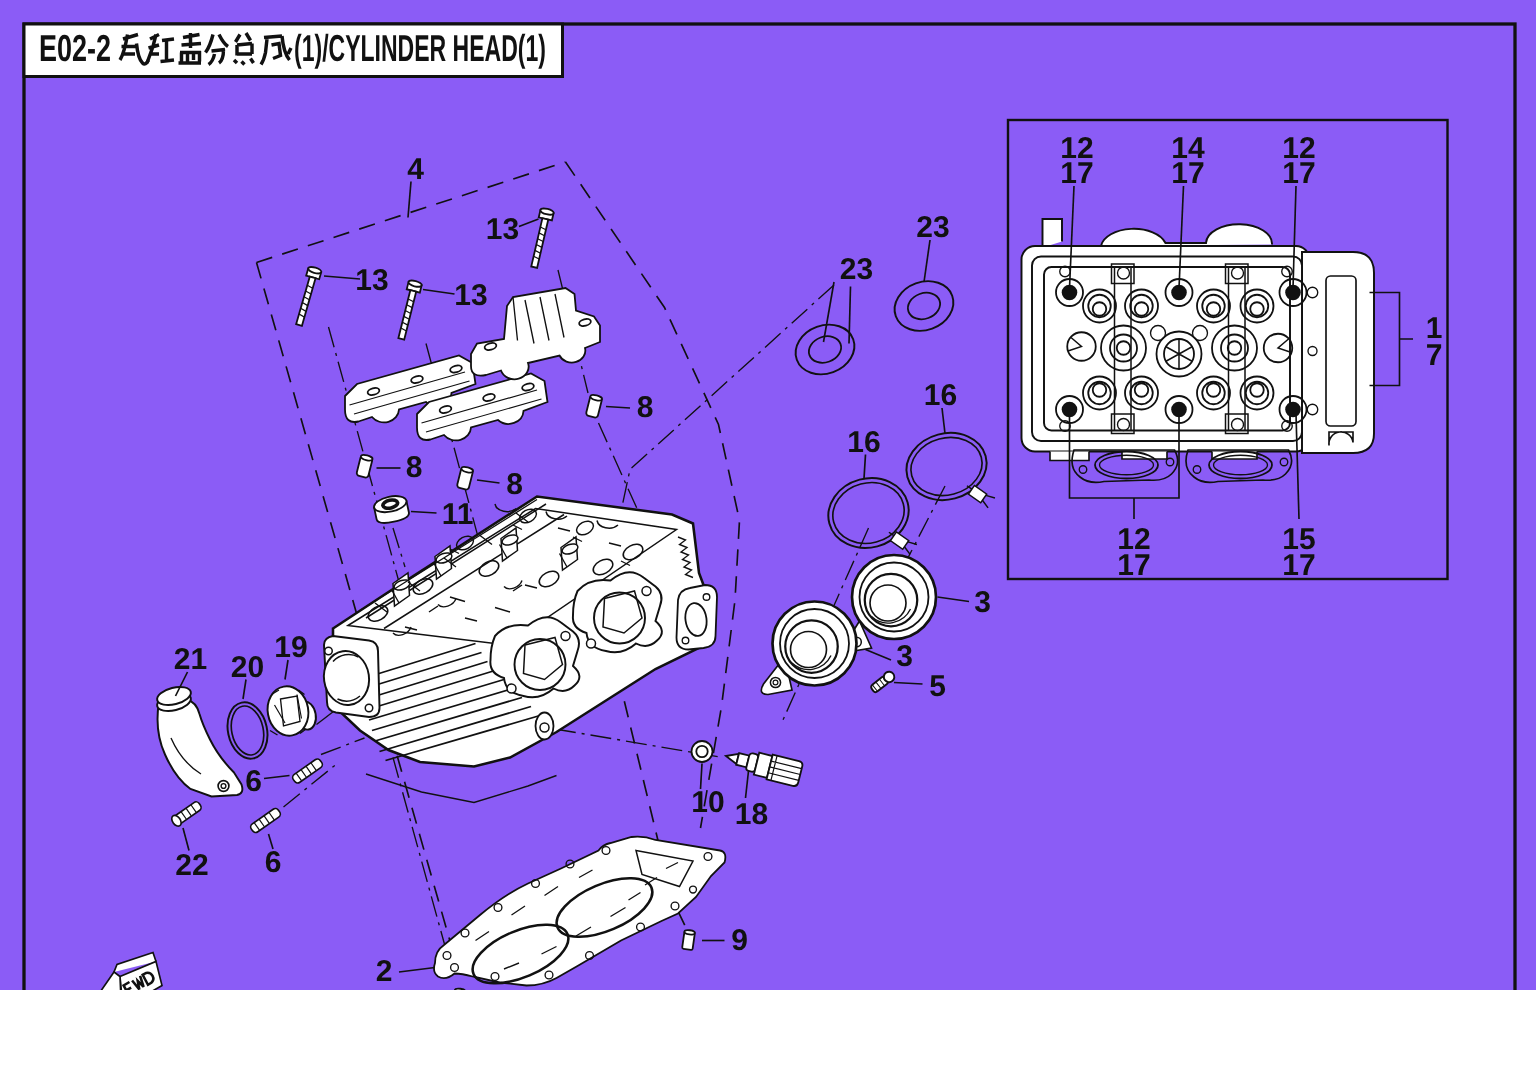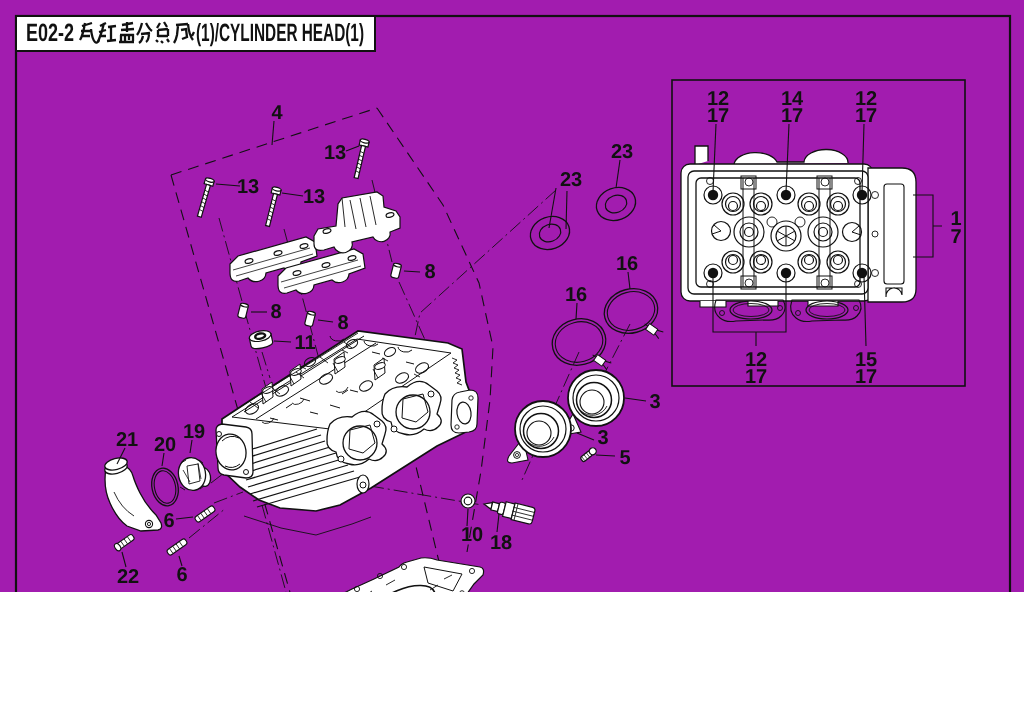--- a/index.html
+++ b/index.html
@@ -1,16 +1,16 @@
 <!DOCTYPE html>
 <html><head>
 <meta charset="utf-8">
 <style>
 html,body{margin:0;padding:0;background:#fff;-webkit-font-smoothing:antialiased;}
-#page{position:relative;width:1024px;height:592px;background:#a21caf;overflow:hidden;}
+#page{position:relative;width:1024px;height:660px;background:#8b5cf6;overflow:hidden;}
 svg{position:absolute;left:0;top:0;}
 text{font-family:"Liberation Sans",sans-serif;font-weight:bold;fill:#111;text-rendering:geometricPrecision;}
 .lb{font-size:20px;text-anchor:middle;}
 </style>
 </head>
 <body>
 <div id="page">
 <svg width="1024" height="725" viewBox="0 0 1024 725">
 
 <rect x="16" y="16" width="994" height="692" fill="none" stroke="#111" stroke-width="2.2"></rect>

